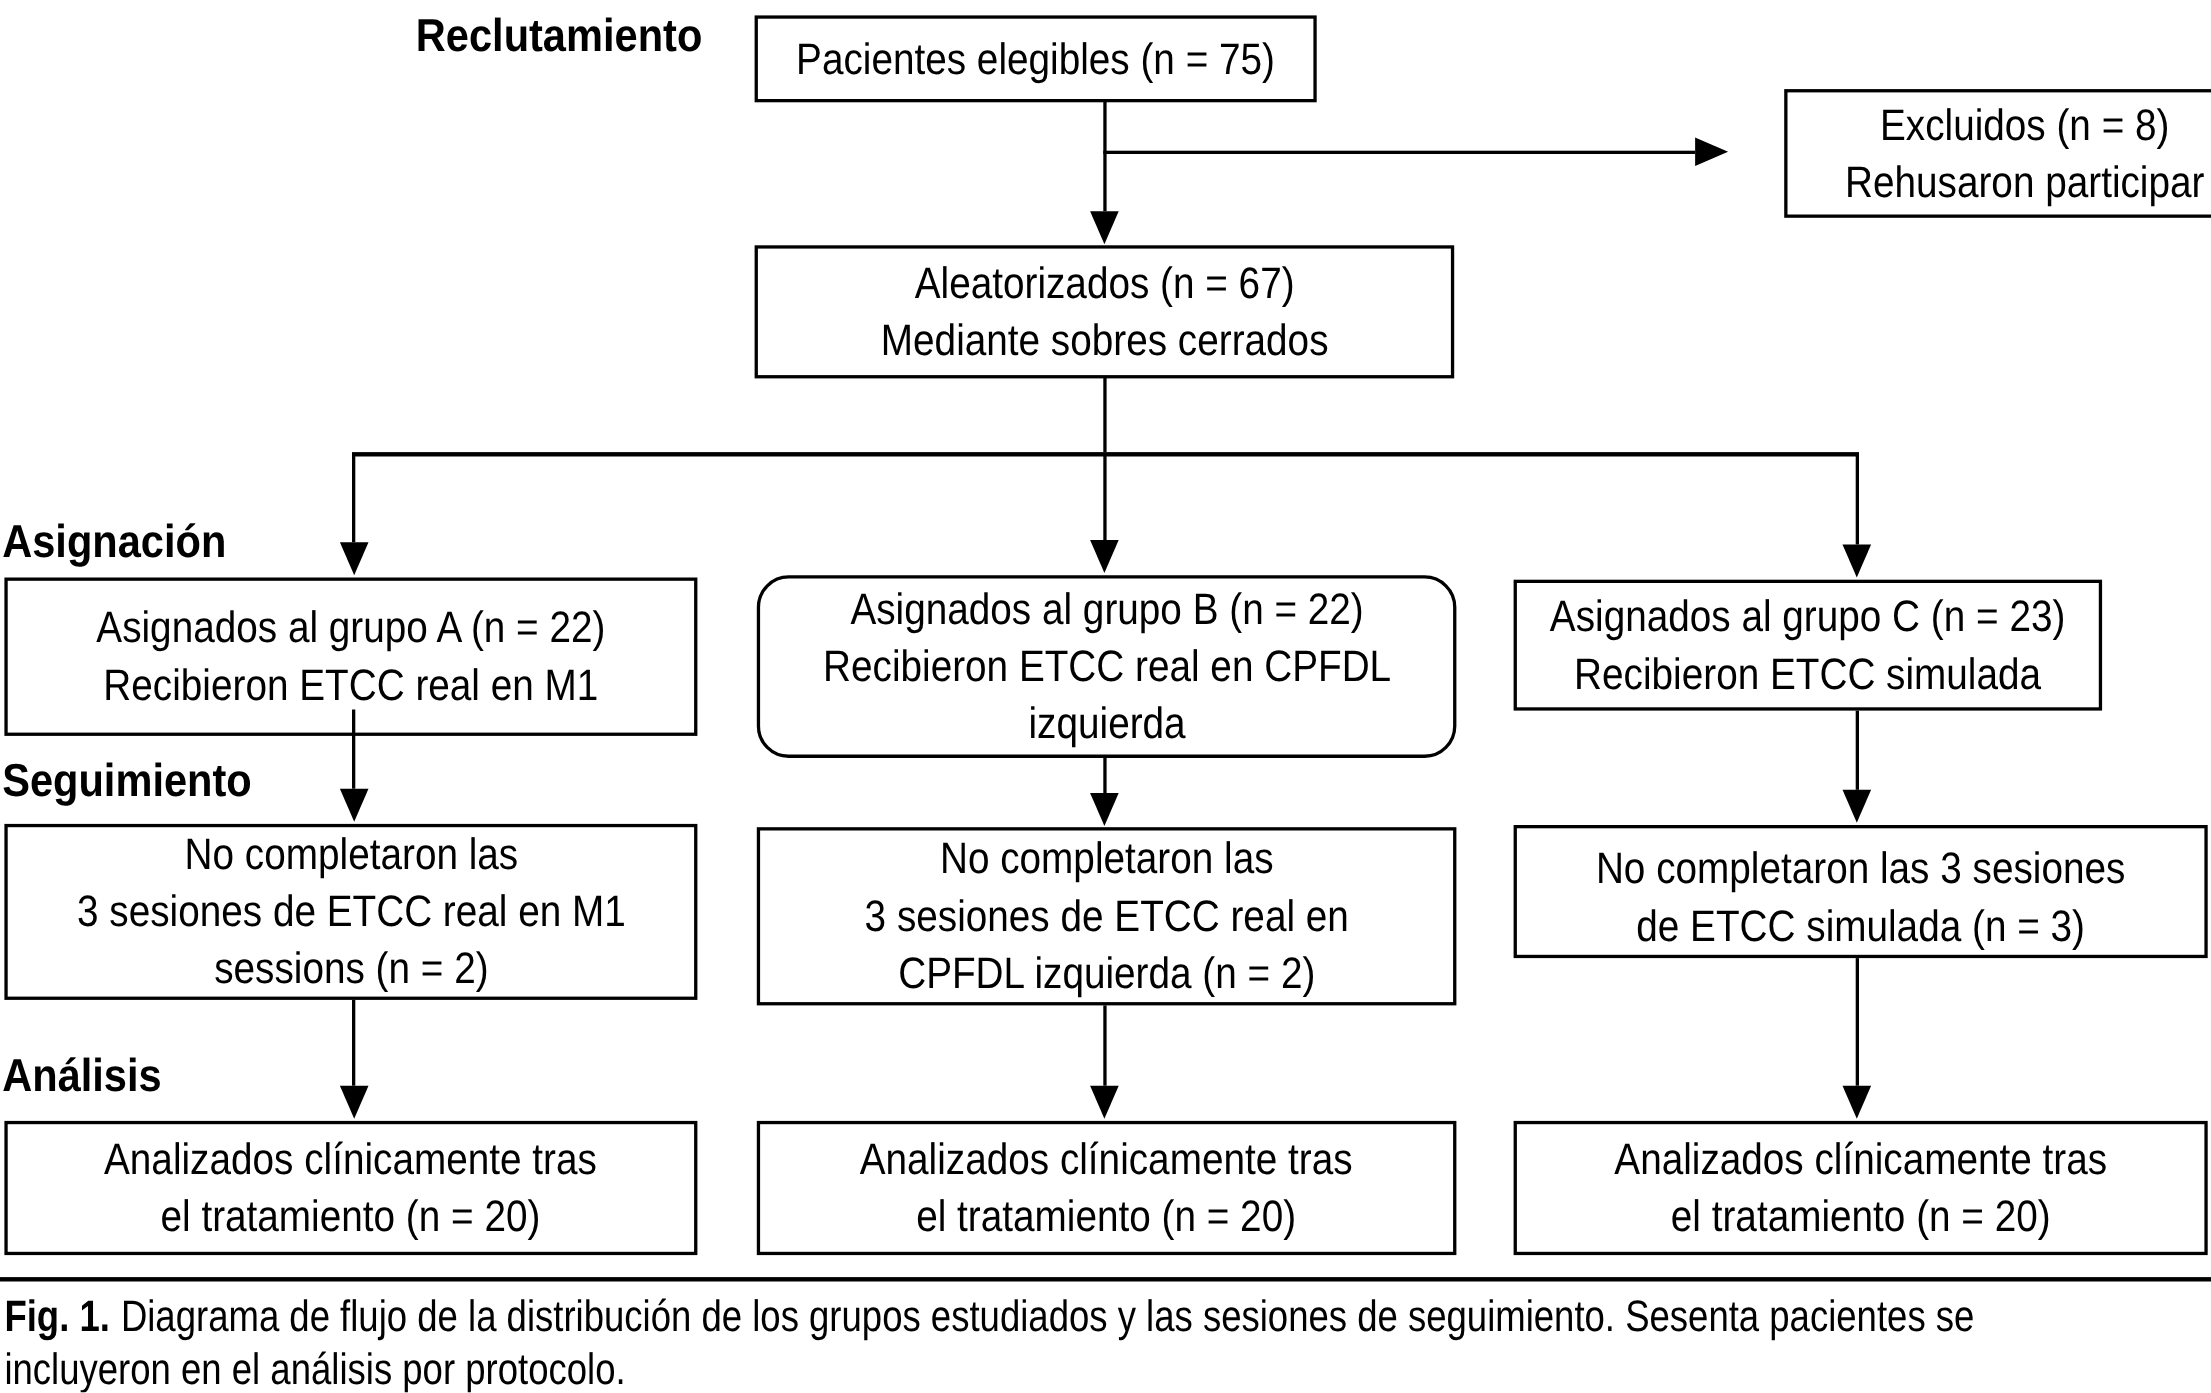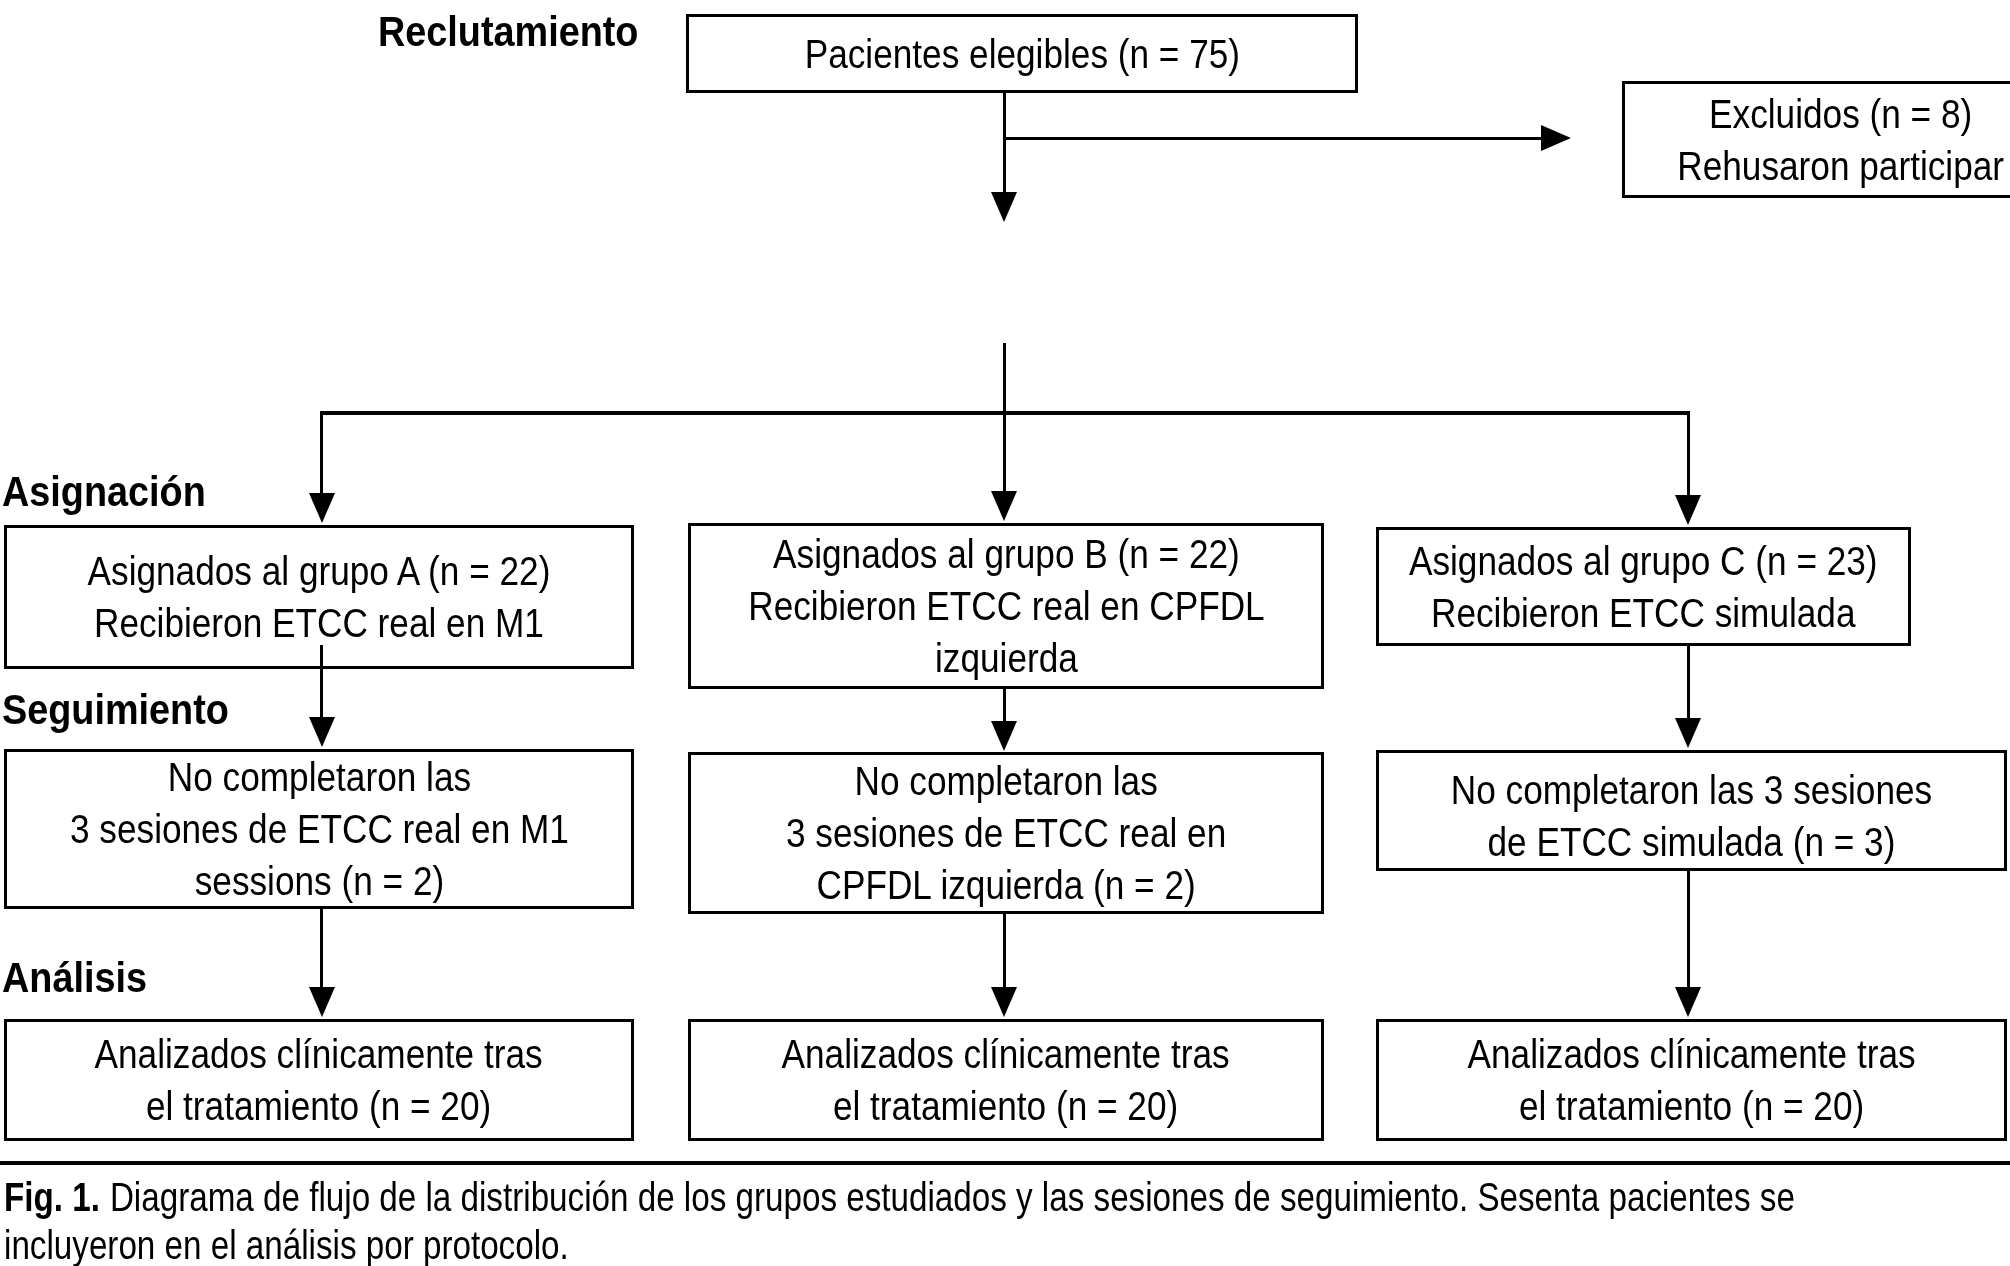--- a/index.html
+++ b/index.html
@@ -63,41 +63,47 @@
 </head>
 <body>
 
 <div id="stage">
 
   <div class="stage-label" style="left:378px; top:8px;">Reclutamiento</div>
   <div class="stage-label" style="left:2px; top:468px;">Asignación</div>
   <div class="stage-label" style="left:2px; top:686px;">Seguimiento</div>
   <div class="stage-label" style="left:2px; top:954px;">Análisis</div>
 
-  <div class="box" style="left:686px; top:14px; width:672px; height:79px;">
+  <div class="box" style="left:686px; top:14px; width:511px; height:79px;">
     <div class="lines">
         <div>Pacientes elegibles (n = 75)</div>
       </div>
   </div>
 
   <div class="box" style="left:1622px; top:81px; width:438px; height:117px;">
     <div class="lines">
       <div>Excluidos (n = 8)</div>
       <div>Rehusaron participar</div>
     </div>
   </div>
 
+  <div class="box" style="left:686px; top:223px; width:636px; height:121px;">
+    <div class="lines">
+      <div>Aleatorizados (n = 67)</div>
+      <div>Mediante sobres cerrados</div>
+    </div>
+  </div>
 
   <div class="box" style="left:4px; top:525px; width:630px; height:144px;">
     <div class="lines">
       <div>Asignados al grupo A (n = 22)</div>
       <div>Recibieron ETCC real en M1</div>
     </div>
   </div>
-  <div class="box" style="left:688px; top:523px; width:636px; height:166px;">
+  <div class="box" style="left:688px; top:523px; width:636px; height:166px;border-radius:29px;">
     <div class="lines">
       <div>Asignados al grupo B (n = 22)</div>
       <div>Recibieron ETCC real en CPFDL</div>
       <div>izquierda</div>
     </div>
   </div>
   <div class="box" style="left:1376px; top:527px; width:535px; height:119px;">
     <div class="lines">
       <div>Asignados al grupo C (n = 23)</div>
       <div>Recibieron ETCC simulada</div>

